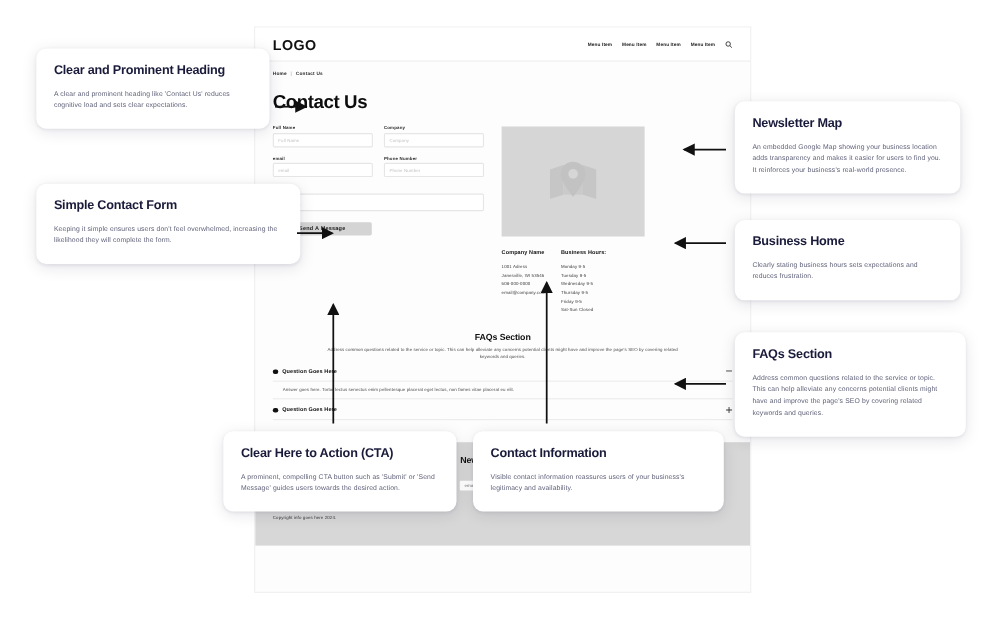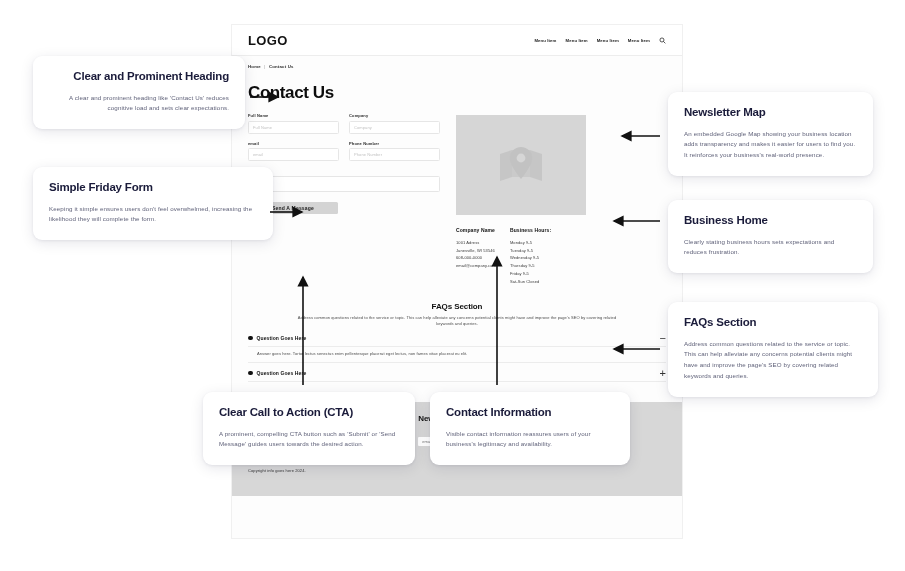--- a/index.html
+++ b/index.html
@@ -84,27 +84,27 @@
 
   
   .card{
     position:absolute;background:#fff;border-radius:9px;
     box-shadow:0 3px 14px rgba(20,20,60,.10), 0 1px 3px rgba(20,20,60,.07);
     padding:13px 16px 15px 16px;box-sizing:border-box;z-index:5;
   }
   .card h3{margin:0 0 8px 0;font-size:11.5px;font-weight:bold;color:#1a1b3a;letter-spacing:-.2px;line-height:1.35;}
   .card p{margin:0;font-size:6.2px;color:#5d5f77;line-height:1.75;letter-spacing:.12px;}
 
-  #c-heading{left:33px;top:56px;width:212px;text-align:right;}
+  #c-heading{left:33px;top:44px;width:212px;}
   #c-form{left:33px;top:167px;width:240px;}
   #c-map{left:668px;top:92px;width:205px;}
   #c-hours{left:668px;top:200px;width:205px;}
   #c-faqs{left:668px;top:302px;width:210px;}
   #c-cta{left:203px;top:392px;width:212px;}
-  #c-contact{left:430px;top:392px;width:200px;}
+  #c-contact{left:430px;top:392px;width:228px;}
 
   .arrows{position:absolute;left:0;top:0;width:905px;height:571px;z-index:6;pointer-events:none;}
 </style>
 </head>
 <body>
 
 <div id="page">
 
   <div class="navbar">
     <div class="logo">LOGO</div>
@@ -262,40 +262,40 @@
   <line x1="303" y1="385" x2="303" y2="277" stroke="#111" stroke-width="1.6" marker-end="url(#ah)"></line>
   <line x1="497" y1="385" x2="497" y2="257" stroke="#111" stroke-width="1.6" marker-end="url(#ah)"></line>
 </svg>
 
 <div class="card" id="c-heading">
   <h3>Clear and Prominent Heading</h3>
   <p>A clear and prominent heading like 'Contact Us' reduces cognitive load and sets clear expectations.</p>
 </div>
 
 <div class="card" id="c-form">
-  <h3>Simple Friday Form</h3>
+  <h3>Simple Contact Form</h3>
   <p>Keeping it simple ensures users don't feel overwhelmed, increasing the likelihood they will complete the form.</p>
 </div>
 
 <div class="card" id="c-map">
   <h3>Newsletter Map</h3>
   <p>An embedded Google Map showing your business location adds transparency and makes it easier for users to find you. It reinforces your business's real-world presence.</p>
 </div>
 
 <div class="card" id="c-hours">
   <h3>Business Home</h3>
   <p>Clearly stating business hours sets expectations and reduces frustration.</p>
 </div>
 
 <div class="card" id="c-faqs">
   <h3>FAQs Section</h3>
   <p>Address common questions related to the service or topic. This can help alleviate any concerns potential clients might have and improve the page's SEO by covering related keywords and queries.</p>
 </div>
 
 <div class="card" id="c-cta">
-  <h3>Clear Call to Action (CTA)</h3>
+  <h3>Clear Here to Action (CTA)</h3>
   <p>A prominent, compelling CTA button such as 'Submit' or 'Send Message' guides users towards the desired action.</p>
 </div>
 
 <div class="card" id="c-contact">
   <h3>Contact Information</h3>
   <p>Visible contact information reassures users of your business's legitimacy and availability.</p>
 </div>
 
 </body></html>

